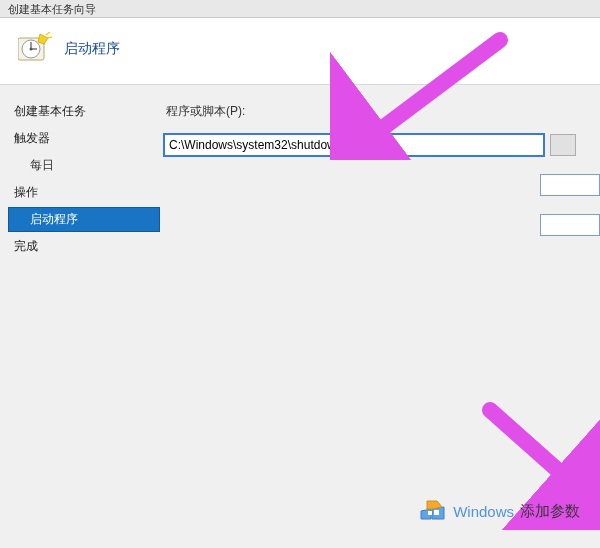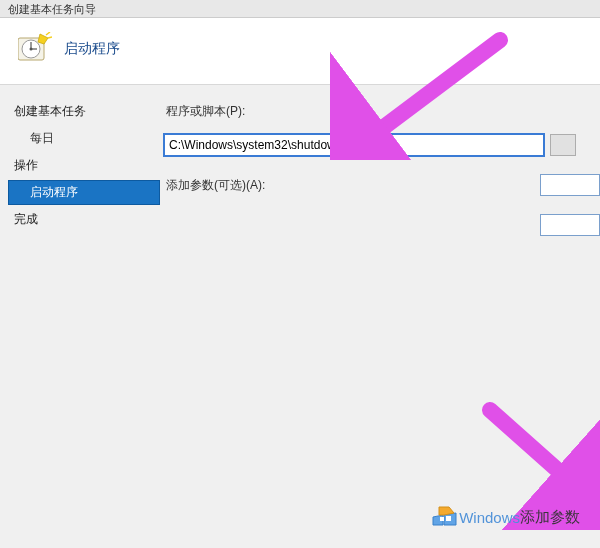--- a/index.html
+++ b/index.html
@@ -14,21 +14,21 @@
     .sidebar { width: 160px; padding: 14px 0 14px 8px; }
     .sidebar-heading { color: #222; padding: 4px 6px; font-size: 12px; margin-bottom: 2px; }
     .sidebar-item { padding: 4px 6px 4px 22px; color: #333; cursor: pointer; font-size: 12px; margin-bottom: 2px; }
     .sidebar-item.selected { background: #1a74c4; color: #fff; font-weight: 500; border: 1px solid #0d5aa0; padding: 3px 5px 3px 21px; }
     .main { flex: 1; padding: 18px 0 18px 4px; position: relative; }
     .form-row { margin-bottom: 18px; display: flex; align-items: center; }
     .form-label { width: 155px; color: #333; padding-left: 2px; font-size: 12px; }
     .form-input { flex: 1; max-width: 350px; height: 22px; border: 1px solid #7a9fcc; background: #fff; padding: 2px 4px; font-size: 12px; font-family: inherit; }
     .form-input.focused { border-color: #3a7bd5; outline: 1px solid #3a7bd5; }
     .side-button { width: 26px; height: 22px; border: 1px solid #adadad; background: #e1e1e1; margin-left: 6px; }
-    .watermark { position: absolute; bottom: 14px; right: 20px; display: flex; align-items: center; opacity: 0.95; }
+    .watermark { position: absolute; bottom: 20px; right: 20px; display: flex; align-items: center; gap: 6px; opacity: 0.95; }
     .watermark-text { color: #4a8fd8; font-size: 15px; }
     .watermark-sub { color: #333; font-size: 15px; }
     .arrow { position: absolute; pointer-events: none; }
     .arrow svg { display: block; }
   </style>
 </head>
 <body>
 
 <div class="window">
   <div class="titlebar">
@@ -47,37 +47,37 @@
         <line x1="28" y1="3" x2="32" y2="0" stroke="#f5d020" stroke-width="1.5"></line>
         <line x1="30" y1="6" x2="34" y2="5" stroke="#f5d020" stroke-width="1.5"></line>
       </svg>
     </span>
     <span class="header-title">启动程序</span>
   </div>
 
   <div class="content">
     <div class="sidebar">
       <div class="sidebar-heading">创建基本任务</div>
+      <div class="sidebar-heading">触发器</div>
       <div class="sidebar-item">每日</div>
       <div class="sidebar-heading">操作</div>
       <div class="sidebar-item selected">启动程序</div>
       <div class="sidebar-heading">完成</div>
     </div>
 
     <div class="main">
       <div class="form-row" style="display:block;">
         <div class="form-label" style="margin-bottom:14px;">程序或脚本(P):</div>
         <div style="display:flex; align-items:center;">
           <input class="form-input focused" type="text" style="max-width: 380px;" value="C:\Windows\system32\shutdown.exe -s">
           <button class="side-button"></button>
         </div>
       </div>
 
       <div class="form-row">
-        <span class="form-label">添加参数(可选)(A):</span>
         <span style="flex:1"></span>
         <input class="form-input" type="text" style="max-width: 60px;" value="">
       </div>
 
       <div class="form-row">
         <span style="flex:1"></span>
         <input class="form-input" type="text" style="max-width: 60px;" value="">
       </div>
     </div>
   </div>

